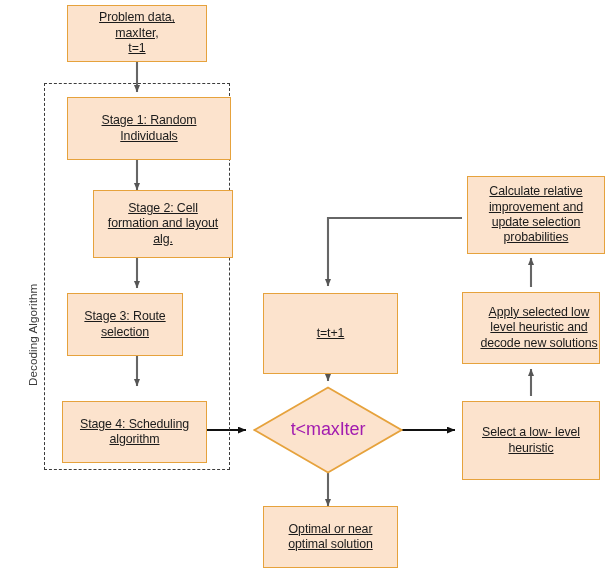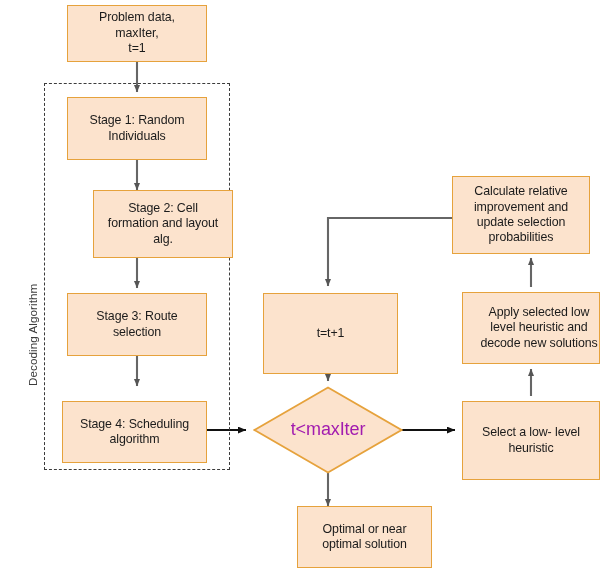--- a/index.html
+++ b/index.html
@@ -33,20 +33,21 @@
     display: flex;
     align-items: center;
     justify-content: center;
     text-align: center;
     color: #1b1b1b;
     font-size: 12.4px;
     line-height: 15.4px;
     letter-spacing: -0.1px;
     white-space: pre-line;
     z-index: 3;
+    text-decoration: underline;
   }
   .group-box {
     position: absolute;
     box-sizing: border-box;
     border: 1.5px dashed #3b3b3b;
     background: transparent;
     z-index: 1;
   }
   .group-label {
     position: absolute;
@@ -125,50 +126,50 @@
   </svg>
 
   <div class="group-box" style="left:44px; top:83px; width:186px; height:387px;"></div>
 
   <span class="group-label" style="left:26px; top:386px;">Decoding Algorithm</span>
 
   <div class="node" style="left:67px; top:5px; width:140px; height:57px;">Problem data,
 maxIter,
 t=1</div>
 
-  <div class="node" style="left:67px; top:97px; width:140px; height:63px;">Stage 1: Random
+  <div class="node" style="left:67px; top:97px; width:164px; height:63px;">Stage 1: Random
 Individuals</div>
 
   <div class="node" style="left:67px; top:190px; width:140px; height:68px;margin-left:26px;">Stage 2: Cell
 formation and layout
 alg.</div>
 
-  <div class="node" style="left:67px; top:293px; width:140px; height:63px;">Stage 3: Route
+  <div class="node" style="left:67px; top:293px; width:116px; height:63px;">Stage 3: Route
 selection</div>
 
   <div class="node" style="left:62px; top:401px; width:145px; height:62px;">Stage 4: Scheduling
 algorithm</div>
 
   <div class="node" style="left:263px; top:293px; width:135px; height:81px;">t=t+1</div>
 
   <div class="diamond-wrap" style="left:253px; top:386px; width:150px; height:88px;">
     <svg width="150" height="88" viewBox="0 0 150 88">
       <polygon points="75,1.5 148.5,44 75,86.5 1.5,44" fill="#fce3cd" stroke="#e6a23c" stroke-width="1.8"></polygon>
     </svg>
     <div class="diamond-text">t&lt;maxIter</div>
   </div>
 
-  <div class="node" style="left:263px; top:506px; width:135px; height:62px;margin-left:34px;">Optimal or near
+  <div class="node" style="left:263px; top:506px; width:135px; height:62px;">Optimal or near
 optimal solution</div>
 
   <div class="node" style="left:462px; top:401px; width:138px; height:79px;">Select a low- level
 heuristic</div>
 
   <div class="node" style="left:462px; top:292px; width:138px; height:72px;padding-left:16px;">Apply selected low
 level heuristic and
 decode new solutions</div>
 
-  <div class="node" style="left:452px; top:176px; width:138px; height:78px;">Calculate relative
+  <div class="node" style="left:467px; top:176px; width:138px; height:78px;">Calculate relative
 improvement and
 update selection
 probabilities</div>
 
 </div>
 
 </body></html>

